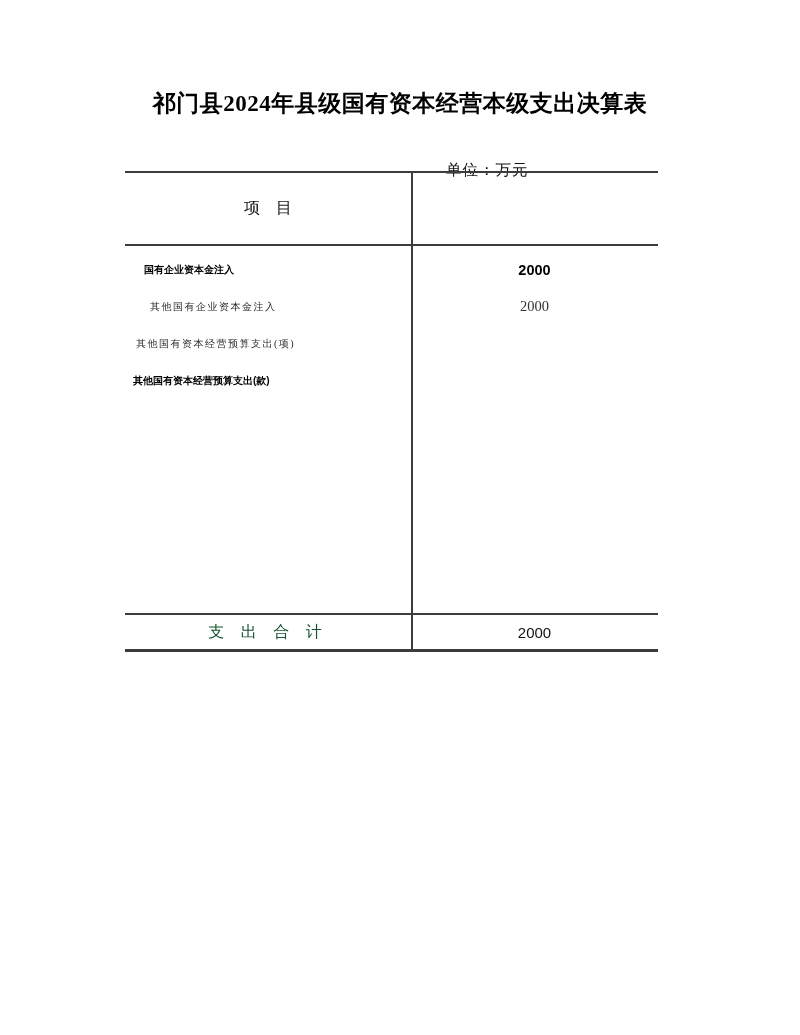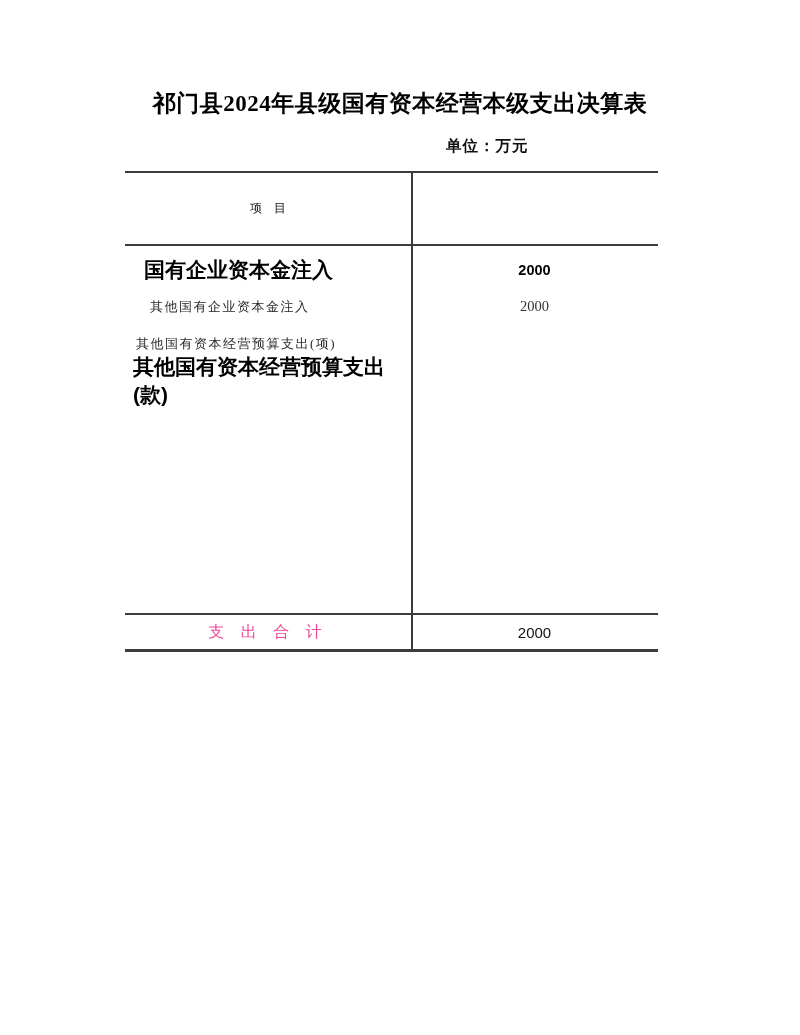--- a/index.html
+++ b/index.html
@@ -25,24 +25,24 @@
     text-align: center;
     font-family: Liberation Serif, serif;
     font-size: 23px;
     font-weight: bold;
     letter-spacing: 0.5px;
     color: #000000;
   }
   .unit-label {
     position: absolute;
     left: 446px;
-    top: 136px;
+    top: 160px;
     font-family: "Liberation Sans", sans-serif;
     font-size: 15.5px;
-    font-weight: 700;
+    font-weight: 400;
     letter-spacing: 1px;
     color: #111111;
   }
   .fin-table {
     position: absolute;
     left: 125px;
     top: 171px;
     width: 533px;
     border-top: 2px solid #3c3c3c;
     border-bottom: 3px solid #3c3c3c;
@@ -63,47 +63,47 @@
 
   .header-row {
     height: 71px;
     border-bottom: 2px solid #3c3c3c;
   }
   .header-cell {
     display: flex;
     align-items: center;
     justify-content: center;
     font-family: "Liberation Serif", serif;
-    font-size: 12px;
+    font-size: 16px;
     color: #141414;
   }
   .tbody {
     height: 367px;
     padding-top: 5px;
     box-sizing: border-box;
   }
   .body-row { height: 37px; }
   .body-row .cell.left {
     display: flex;
     align-items: center;
   }
   .body-row .cell.right {
     display: flex;
     align-items: center;
     justify-content: center;
   }
   .lbl-bold {
     font-family: "Liberation Sans", sans-serif;
     font-weight: bold;
-    font-size: 21px;
+    font-size: 10px;
     color: #000000;
   }
   .lbl-reg {
     font-family: "Liberation Serif", serif;
-    font-size: 13px;
+    font-size: 10px;
     letter-spacing: 1.5px;
     color: #2a2a2a;
   }
   .val-bold {
     font-family: "Liberation Sans", sans-serif;
     font-weight: bold;
     font-size: 14.5px;
     color: #000000;
   }
   .val-reg {
@@ -121,21 +121,21 @@
     border-top: 2px solid #3c3c3c;
   }
   .total-row .cell.left {
     display: flex;
     align-items: center;
     justify-content: center;
     font-family: "Liberation Sans", sans-serif;
     font-size: 16px;
     font-weight: 500;
     letter-spacing: 6px;
-    color: #ec4899;
+    color: #14532d;
   }
   .total-row .cell.right {
     display: flex;
     align-items: center;
     justify-content: center;
     font-family: "Liberation Sans", sans-serif;
     font-size: 15px;
     color: #111111;
   }
 </style>

